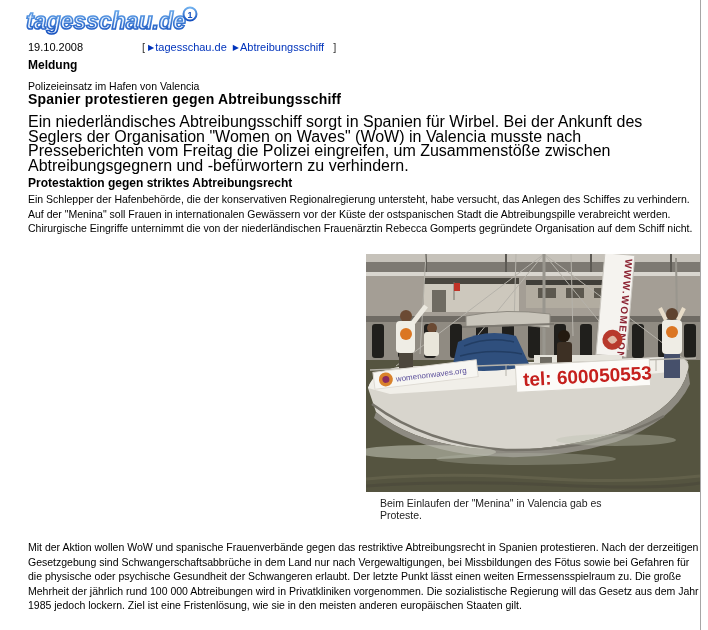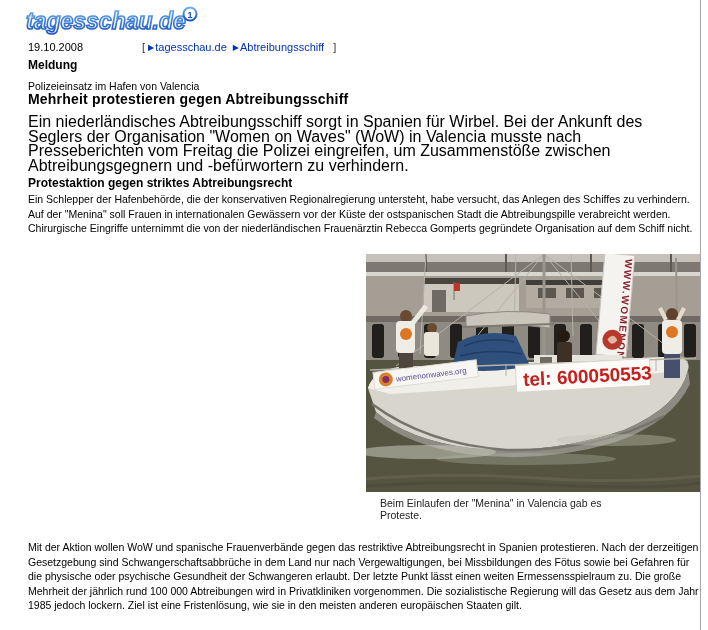--- a/index.html
+++ b/index.html
@@ -49,21 +49,21 @@
     </svg>
   </div>
 
   <div class="date">19.10.2008</div>
   <div class="breadcrumb">
     <span class="bracket">[</span><span class="crumb"><span class="arr">▶</span><span>tagesschau.de</span></span><span class="crumb"><span class="arr">▶</span><span>Abtreibungsschiff</span></span><span class="bracket">]</span>
   </div>
 
   <div class="meldung">Meldung</div>
   <div class="kicker">Polizeieinsatz im Hafen von Valencia</div>
-  <h1 class="headline">Mehrheit protestieren gegen Abtreibungsschiff</h1>
+  <h1 class="headline">Spanier protestieren gegen Abtreibungsschiff</h1>
   <p class="intro">Ein niederländisches Abtreibungsschiff sorgt in Spanien für Wirbel. Bei der Ankunft des Seglers der Organisation "Women on Waves" (WoW) in Valencia musste nach Presseberichten vom Freitag die Polizei eingreifen, um Zusammenstöße zwischen Abtreibungsgegnern und -befürwortern zu verhindern.</p>
 
   <h2 class="sect sect-a">Protestaktion gegen striktes Abtreibungsrecht</h2>
   <p class="para para-a">Ein Schlepper der Hafenbehörde, die der konservativen Regionalregierung untersteht, habe versucht, das Anlegen des Schiffes zu verhindern. Auf der "Menina" soll Frauen in internationalen Gewässern vor der Küste der ostspanischen Stadt die Abtreibungspille verabreicht werden. Chirurgische Eingriffe unternimmt die von der niederländischen Frauenärztin Rebecca Gomperts gegründete Organisation auf dem Schiff nicht.</p>
 
   <figure class="photo-wrap">
     <svg width="334" height="238" viewBox="0 0 334 238">
       <defs>
         <clipPath id="flagclip">
             <rect x="236" y="-2" width="34" height="104"></rect>

